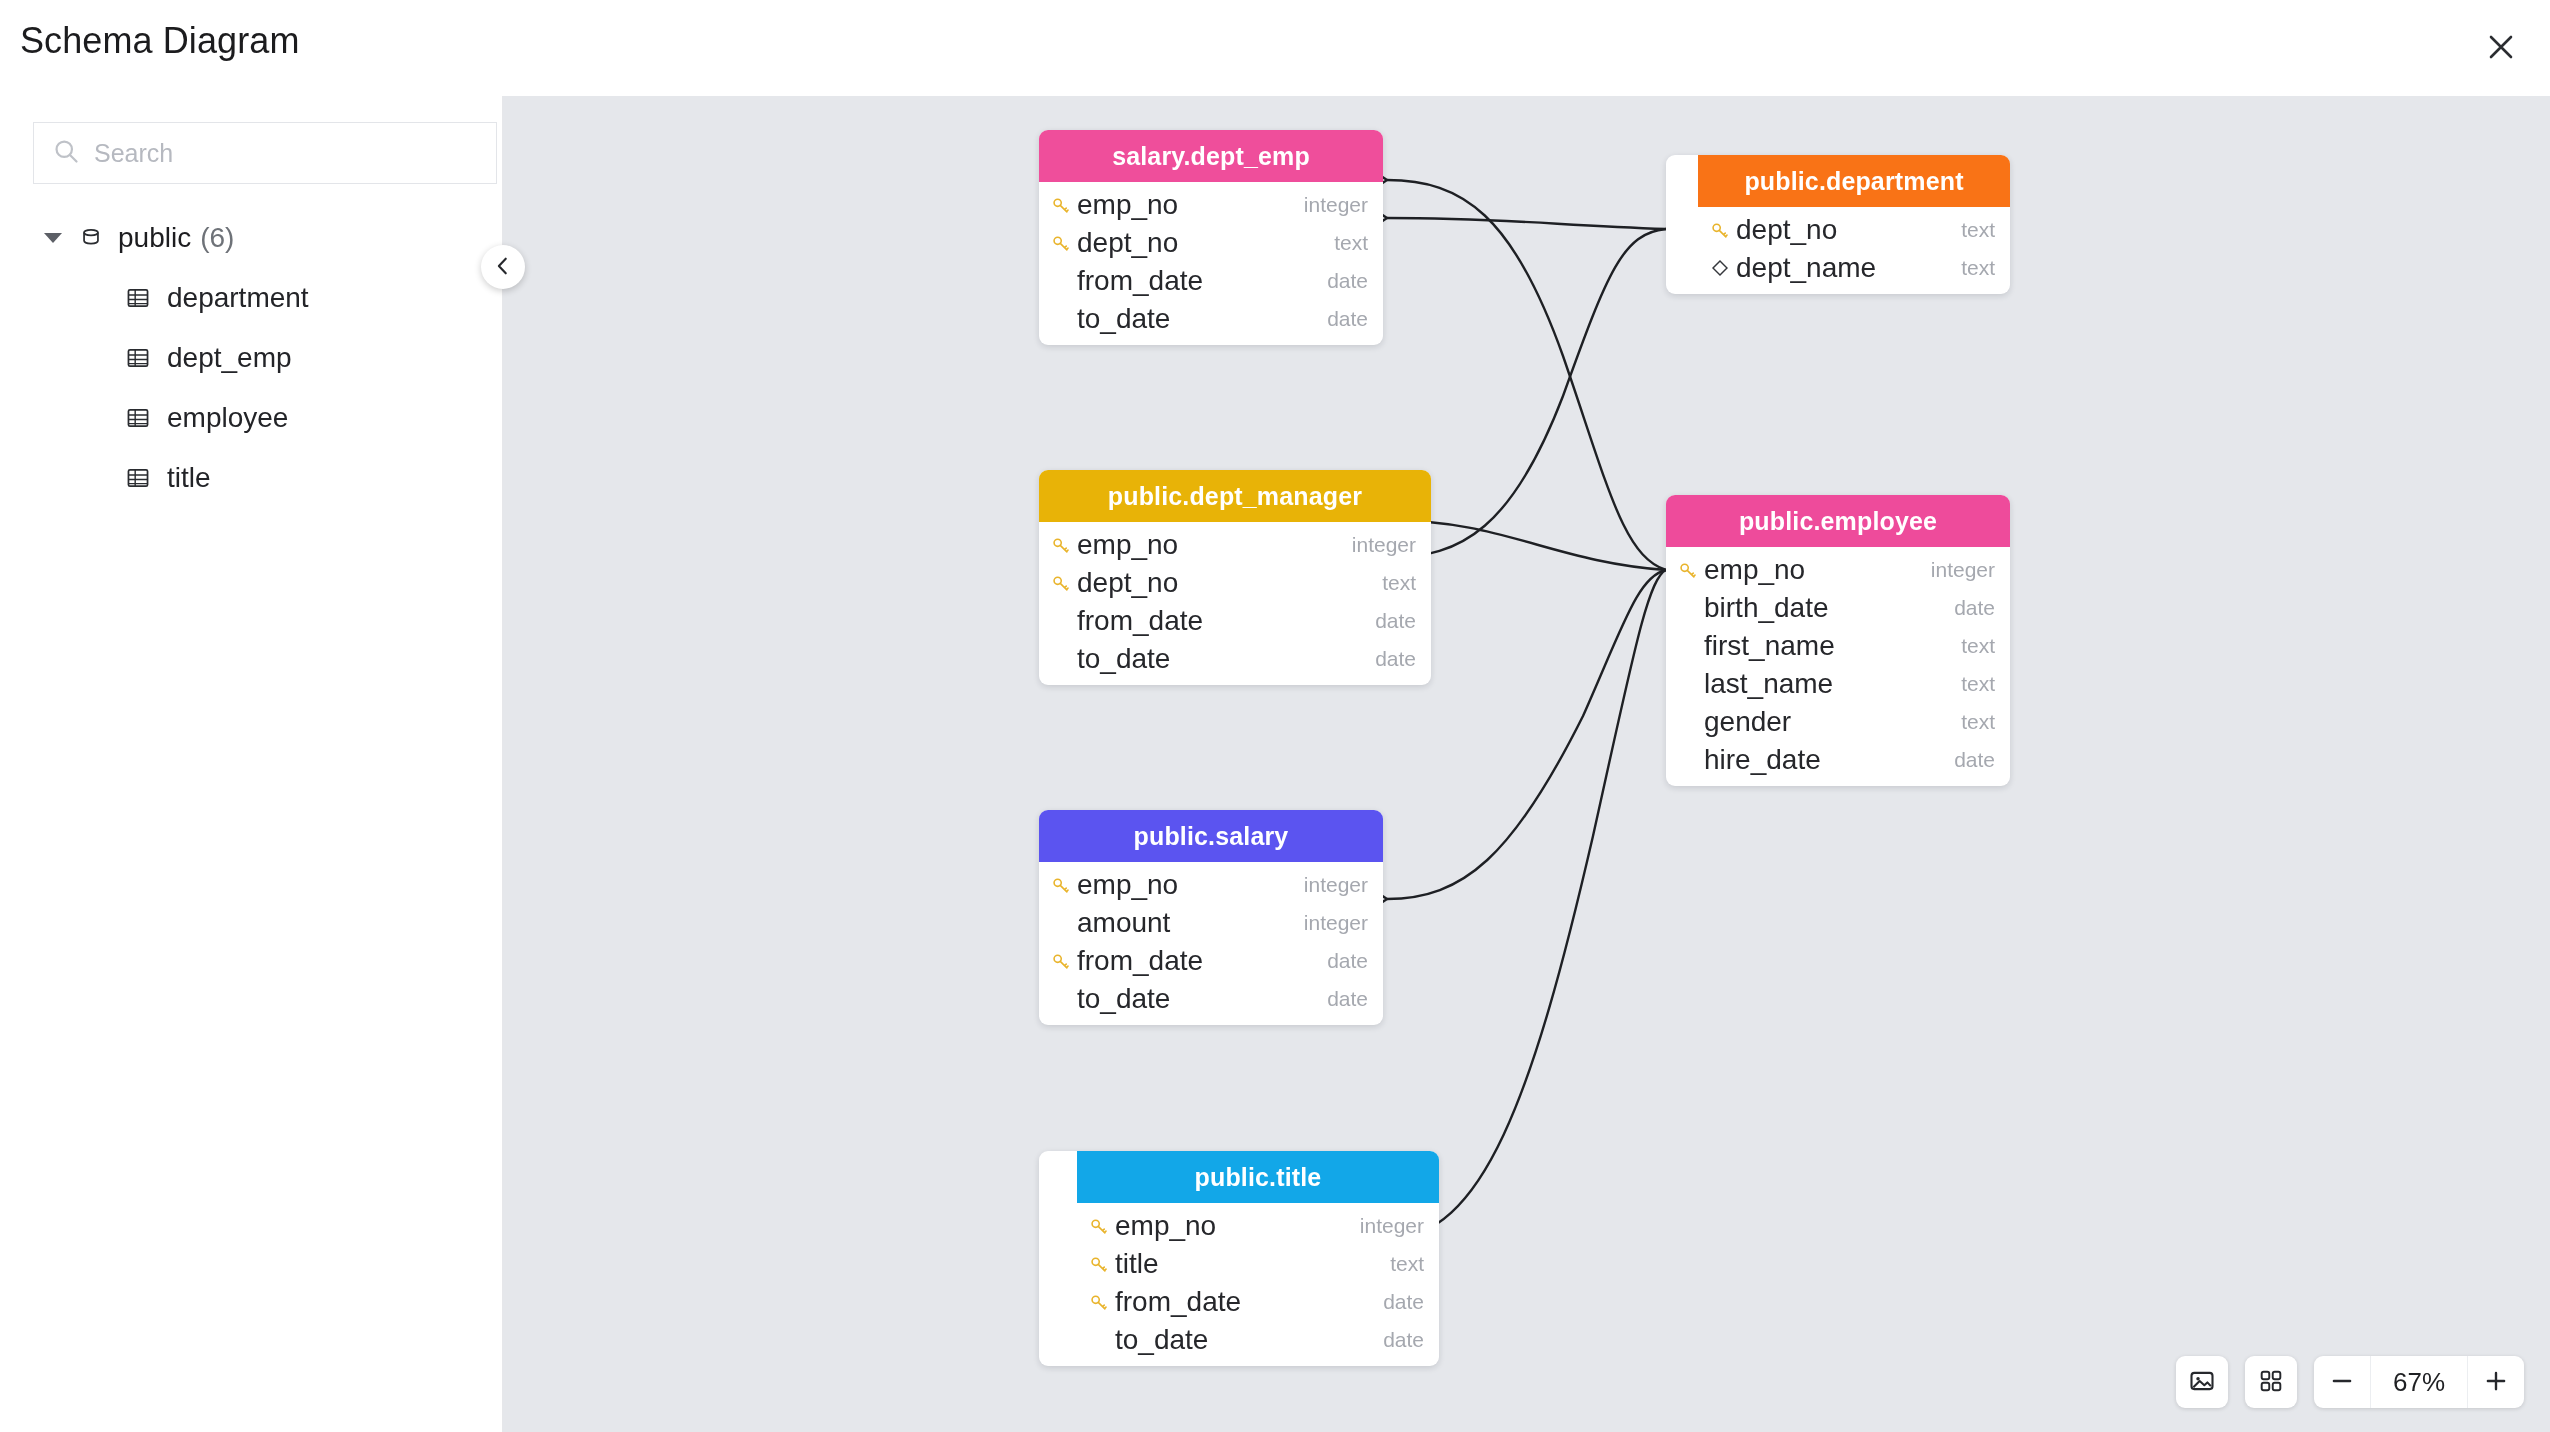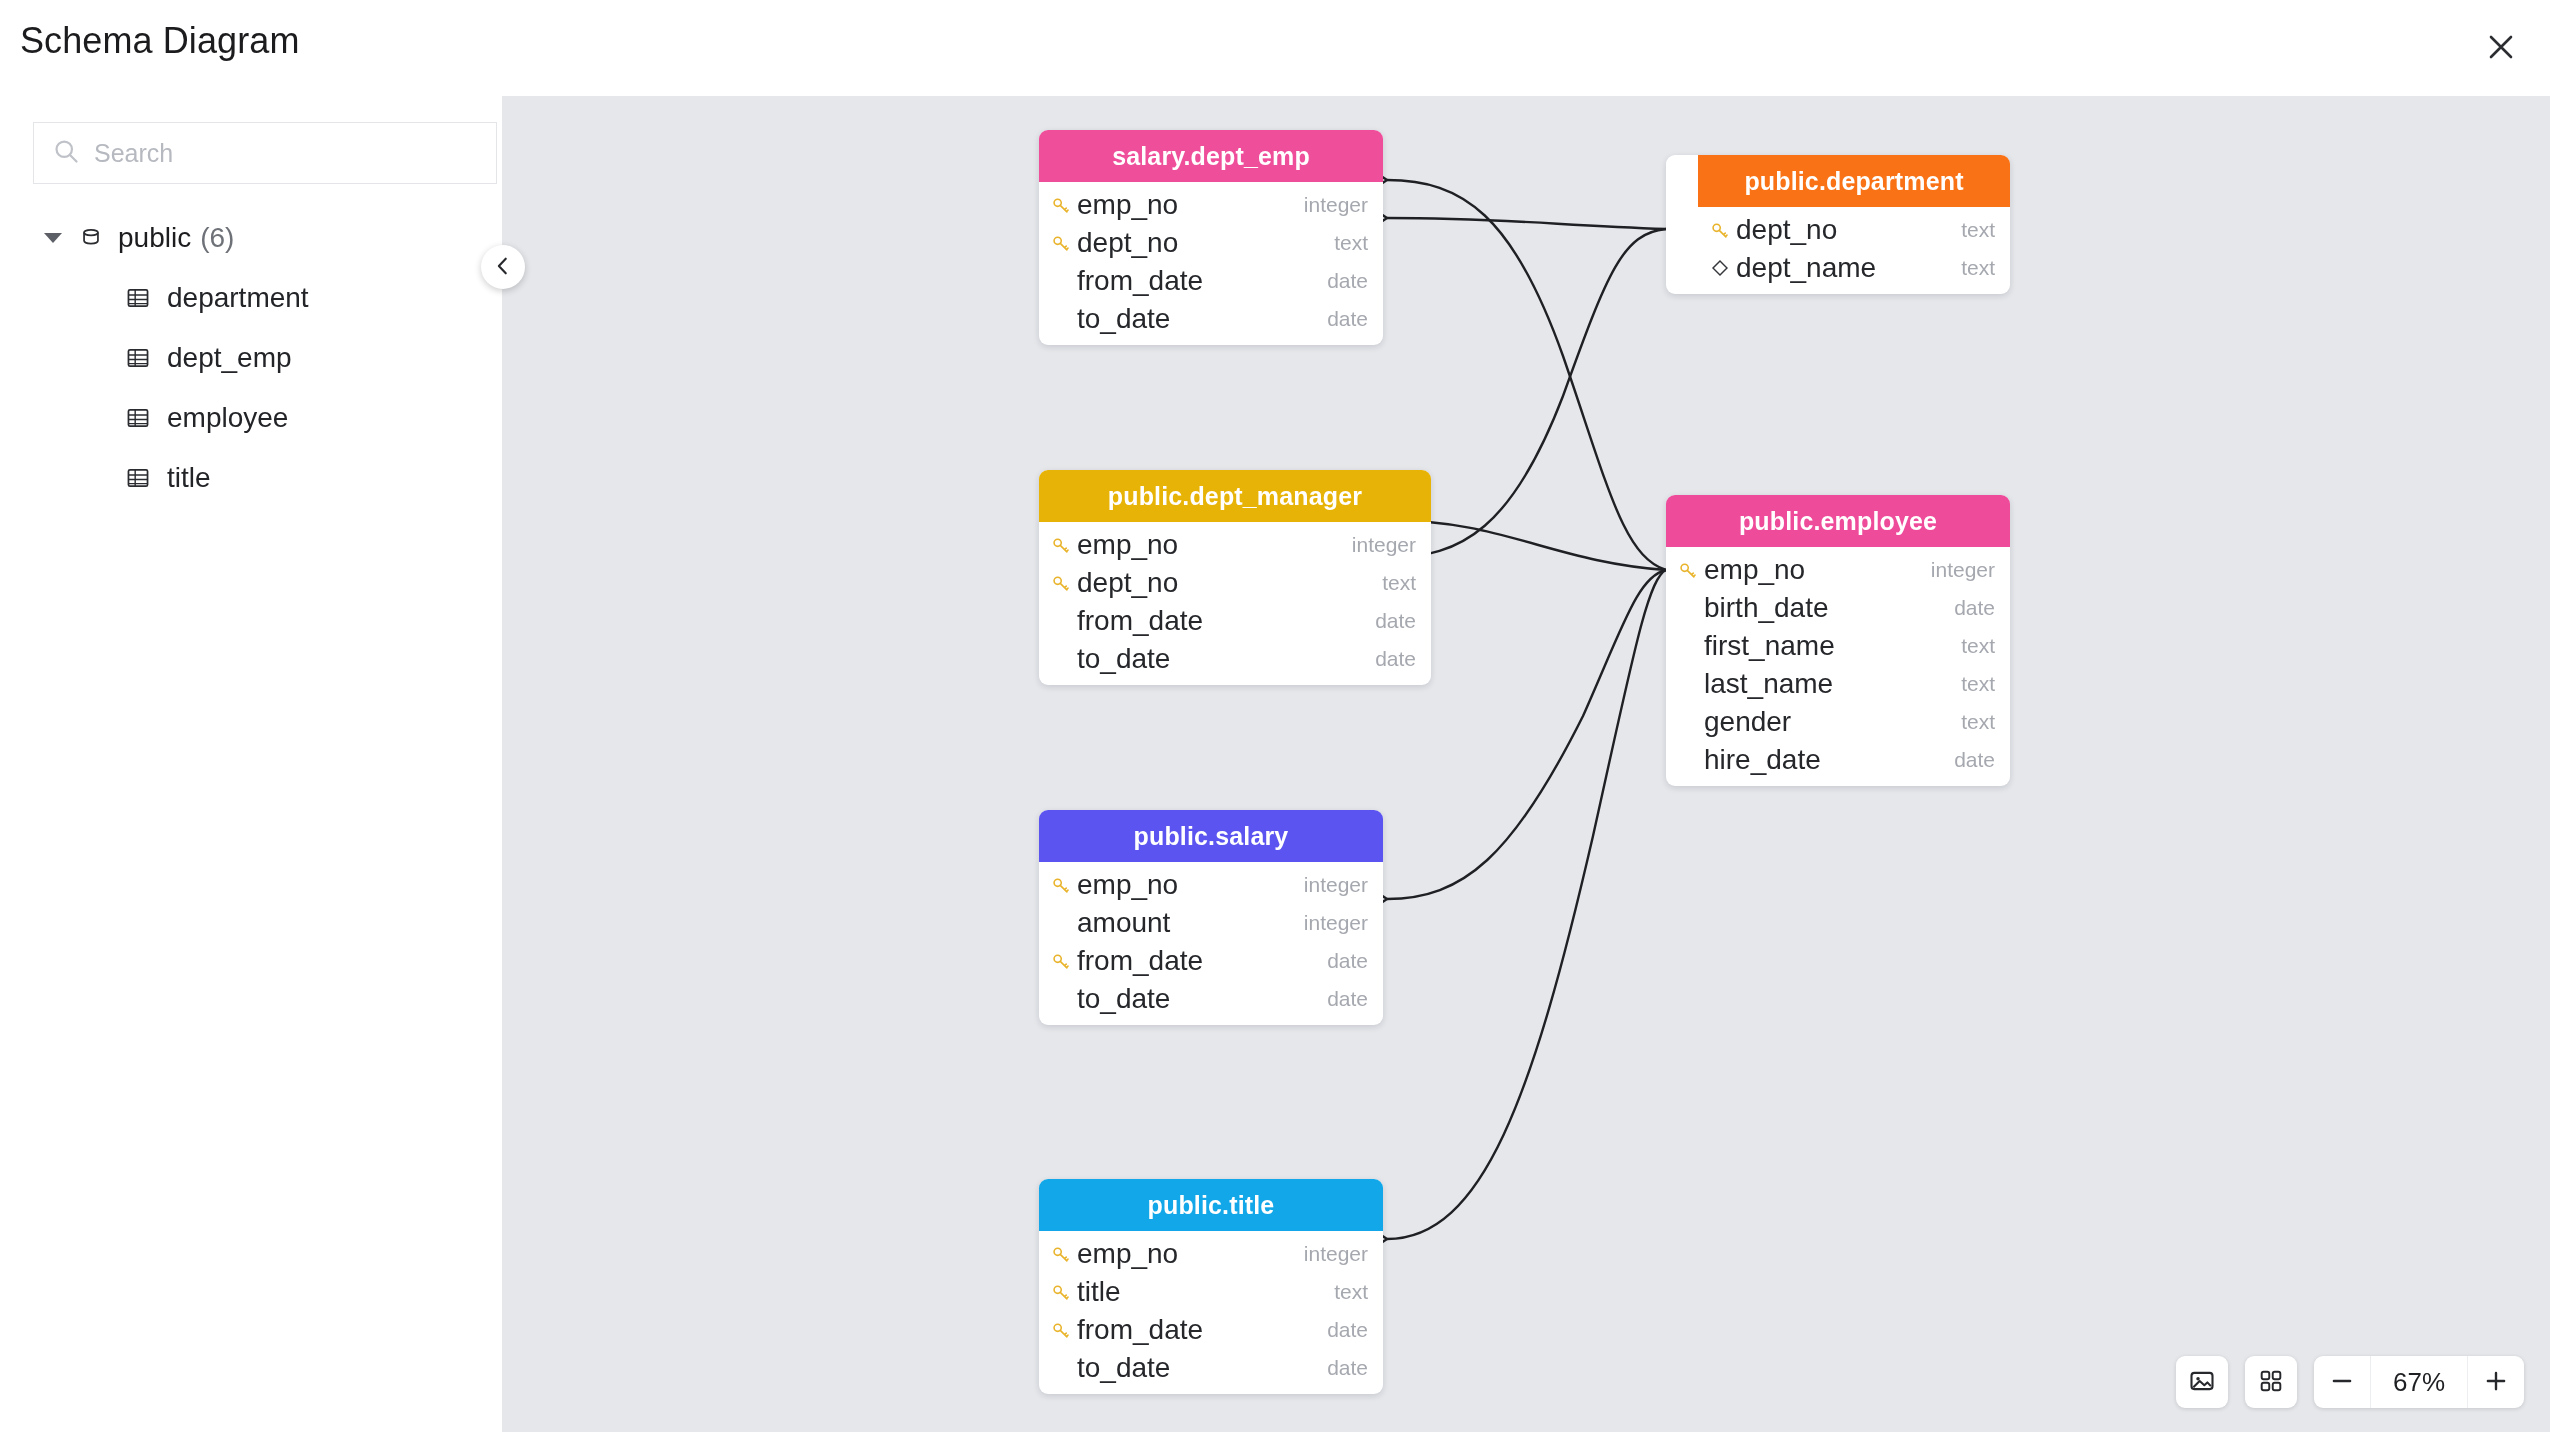--- a/index.html
+++ b/index.html
@@ -417,21 +417,21 @@
               <span class="col-name">from_date</span>
               <span class="col-type">date</span>
             </div>
             <div class="col-row">
               <span class="col-ico empty"></span>
               <span class="col-name">to_date</span>
               <span class="col-type">date</span>
             </div>
           </div>
         </div>
-        <div class="node" style="left: 536px; top: 1083px; width: 344px;">
+        <div class="node" style="left: 536px; top: 1055px; width: 400px; padding-left: 38px;">
           <div class="node-header" style="background: rgb(18, 167, 232);">public.title</div>
           <div class="node-body">
             <div class="col-row">
               <span class="col-ico">
                 <svg width="20" height="20" viewBox="0 0 24 24">
     <circle cx="8" cy="9.3" r="4.3" fill="none" stroke="#e9b42c" stroke-width="1.9"></circle>
     <path d="M11.1 12.4 L19 20.3 M16.4 17.6 L18.3 15.7 M18.7 19.9 L20.4 18.2" fill="none" stroke="#e9b42c" stroke-width="1.9" stroke-linecap="round"></path>
   </svg>
               </span>
               <span class="col-name">emp_no</span>

